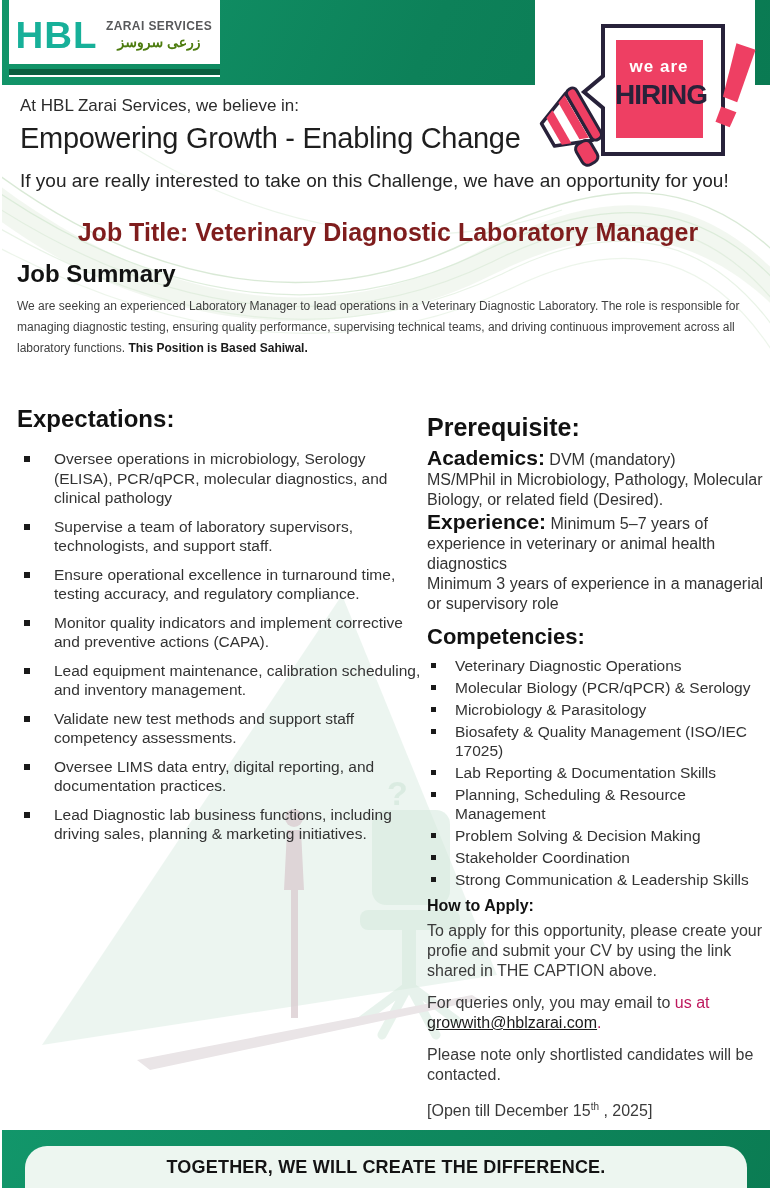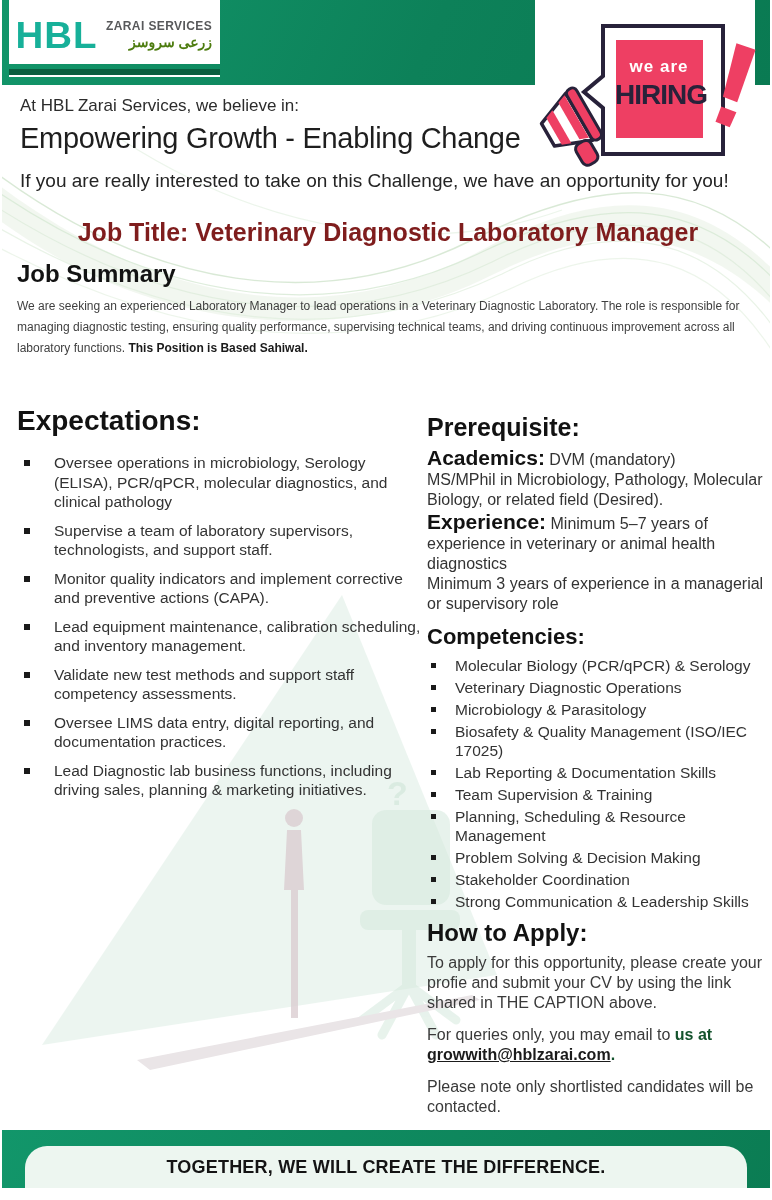--- a/index.html
+++ b/index.html
@@ -33,39 +33,39 @@
     padding-top: 6px;
   }
   .logo-underline {
     position: absolute; left: 7px; top: 69px; width: 211px; height: 8px;
     background: #0a5e3f; border-bottom: 2px solid #ffffff; z-index: 3;
   }
   .logo-hbl {
     font-size: 37px; font-weight: 700; color: #17b099; letter-spacing: 1px;
     transform: scaleX(1.04); line-height: 1;
   }
-  .logo-right { display: flex; flex-direction: column; align-items: flex-end; line-height: 1.15; }
+  .logo-right { display: flex; flex-direction: column; align-items: center; line-height: 1.15; }
   .logo-zarai { font-size: 12px; font-weight: 700; color: #58595b; letter-spacing: 0.4px; }
   .logo-urdu { font-size: 14px; font-weight: 700; color: #4d7c0f; }
   .hiring-badge { position: absolute; left: 535px; top: 16px; width: 228px; height: 156px; z-index: 4; }
   
   .intro { position: absolute; left: 18px; top: 96px; width: 530px; z-index: 2; }
   .believe-line { font-size: 17px; color: #2c2c2c; }
   .headline { margin-top: 6px; font-size: 29px; font-weight: 400; color: #1e1e1e; letter-spacing: -0.3px; }
   .challenge-line { position: absolute; left: 18px; top: 170px; width: 745px; font-size: 19px; color: #242424; z-index: 2; }
   
   .job-title { position: absolute; left: 0; top: 218px; width: 772px; text-align: center; font-size: 25px; font-weight: 700; color: #7f1d1d; z-index: 2; }
   .summary-heading { position: absolute; left: 15px; top: 260px; font-size: 24px; font-weight: 700; color: #121212; z-index: 2; }
   .summary-text { position: absolute; left: 15px; top: 296px; width: 742px; font-size: 12px; line-height: 21px; color: #3f3f3f; z-index: 2; }
   .summary-text .bold-sentence { font-weight: 700; color: #1b1b1b; }
   
   .col-left { position: absolute; left: 15px; top: 405px; width: 404px; z-index: 2; }
   .col-right { position: absolute; left: 425px; top: 413px; width: 340px; z-index: 2; }
   .section-heading { font-size: 25px; font-weight: 700; color: #121212; }
-  .col-left .section-heading { margin-bottom: 16px; font-size: 28px; }
+  .col-left .section-heading { margin-bottom: 16px; font-size: 24px; }
   ul.bullets { list-style: none; }
   ul.bullets li {
     position: relative; padding-left: 37px; margin-bottom: 9px;
     font-size: 15.5px; line-height: 19.5px; color: #333333;
   }
   ul.bullets li::before {
     content: ""; position: absolute; left: 7px; top: 7px;
     width: 6px; height: 6px; background: #1a1a1a;
   }
   .col-right .section-heading { margin-bottom: 6px; }
@@ -74,24 +74,24 @@
   .comp-heading { margin-top: 10px; margin-bottom: 8px; font-size: 22px; }
   ul.bullets-tight { list-style: none; }
   ul.bullets-tight li {
     position: relative; padding-left: 28px; margin-bottom: 3px;
     font-size: 15.5px; line-height: 19px; color: #333333;
   }
   ul.bullets-tight li::before {
     content: ""; position: absolute; left: 4px; top: 7px;
     width: 5px; height: 5px; background: #1a1a1a;
   }
-  .apply-heading { margin-top: 8px; margin-bottom: 10px; font-size: 24px; }
+  .apply-heading { margin-top: 8px; margin-bottom: 10px; font-size: 16px; }
   .apply-para { font-size: 16px; line-height: 20px; color: #3a3a3a; margin-bottom: 12px; }
-  .apply-para .b { font-weight: 700; color: #14532d; }
-  .email-link { font-weight: 700; color: #1b1b1b; text-decoration: underline; }
+  .apply-para .b { font-weight: 400; color: #be185d; }
+  .email-link { font-weight: 400; color: #1b1b1b; text-decoration: underline; }
   .open-till { margin-top: 2px; }
   .open-till sup { font-size: 10px; }
   
   .footer { position: absolute; left: 0; bottom: 12px; width: 772px; height: 58px; background: linear-gradient(115deg, #12966a, #0b7c53); z-index: 5; }
   .footer-box {
     position: absolute; left: 23px; top: 16px; width: 722px; height: 42px;
     background: #edf6f0; border-radius: 22px 22px 0 0;
     display: flex; align-items: center; justify-content: center;
   }
   .footer-text { font-size: 18px; font-weight: 700; color: #141414; letter-spacing: 0.2px; }
@@ -166,41 +166,41 @@
 
   <h1 class="job-title">Job Title: Veterinary Diagnostic Laboratory Manager</h1>
   <h2 class="summary-heading">Job Summary</h2>
   <p class="summary-text"><span>We are seeking an experienced Laboratory Manager to lead operations in a Veterinary Diagnostic Laboratory. The role is responsible for managing diagnostic testing, ensuring quality performance, supervising technical teams, and driving continuous improvement across all laboratory functions. </span><span class="bold-sentence">This Position is Based Sahiwal.</span></p>
 
   <div class="col-left">
     <h2 class="section-heading">Expectations:</h2>
     <ul class="bullets">
       <li>Oversee operations in microbiology, Serology (ELISA), PCR/qPCR, molecular diagnostics, and clinical pathology</li>
       <li>Supervise a team of laboratory supervisors, technologists, and support staff.</li>
+      <li>Ensure operational excellence in turnaround time, testing accuracy, and regulatory compliance.</li>
       <li>Monitor quality indicators and implement corrective and preventive actions (CAPA).</li>
       <li>Lead equipment maintenance, calibration scheduling, and inventory management.</li>
       <li>Validate new test methods and support staff competency assessments.</li>
       <li>Oversee LIMS data entry, digital reporting, and documentation practices.</li>
       <li>Lead Diagnostic lab business functions, including driving sales, planning &amp; marketing initiatives.</li>
     </ul>
   </div>
 
   <div class="col-right">
     <h2 class="section-heading">Prerequisite:</h2>
     <p class="prereq-para"><span class="inline-label">Academics:</span><span> DVM (mandatory)</span><br><span>MS/MPhil in Microbiology, Pathology, Molecular Biology, or related field (Desired).</span></p>
     <p class="prereq-para"><span class="inline-label">Experience:</span><span> Minimum 5–7 years of experience in veterinary or animal health diagnostics</span><br><span>Minimum 3 years of experience in a managerial or supervisory role</span></p>
 
     <h2 class="section-heading comp-heading">Competencies:</h2>
     <ul class="bullets-tight">
+      <li>Veterinary Diagnostic Operations</li>
       <li>Molecular Biology (PCR/qPCR) &amp; Serology</li>
-      <li>Veterinary Diagnostic Operations</li>
       <li>Microbiology &amp; Parasitology</li>
       <li>Biosafety &amp; Quality Management (ISO/IEC 17025)</li>
       <li>Lab Reporting &amp; Documentation Skills</li>
-      <li>Team Supervision &amp; Training</li>
       <li>Planning, Scheduling &amp; Resource Management</li>
       <li>Problem Solving &amp; Decision Making</li>
       <li>Stakeholder Coordination</li>
       <li>Strong Communication &amp; Leadership Skills</li>
     </ul>
 
     <h2 class="section-heading apply-heading">How to Apply:</h2>
     <p class="apply-para">To apply for this opportunity, please create your profie and submit your CV by using the link shared in THE CAPTION above.</p>
     <p class="apply-para"><span>For queries only, you may email to </span><span class="b">us at </span><span class="email-link">growwith@hblzarai.com</span><span class="b">.</span></p>
     <p class="apply-para">Please note only shortlisted candidates will be contacted.</p>

